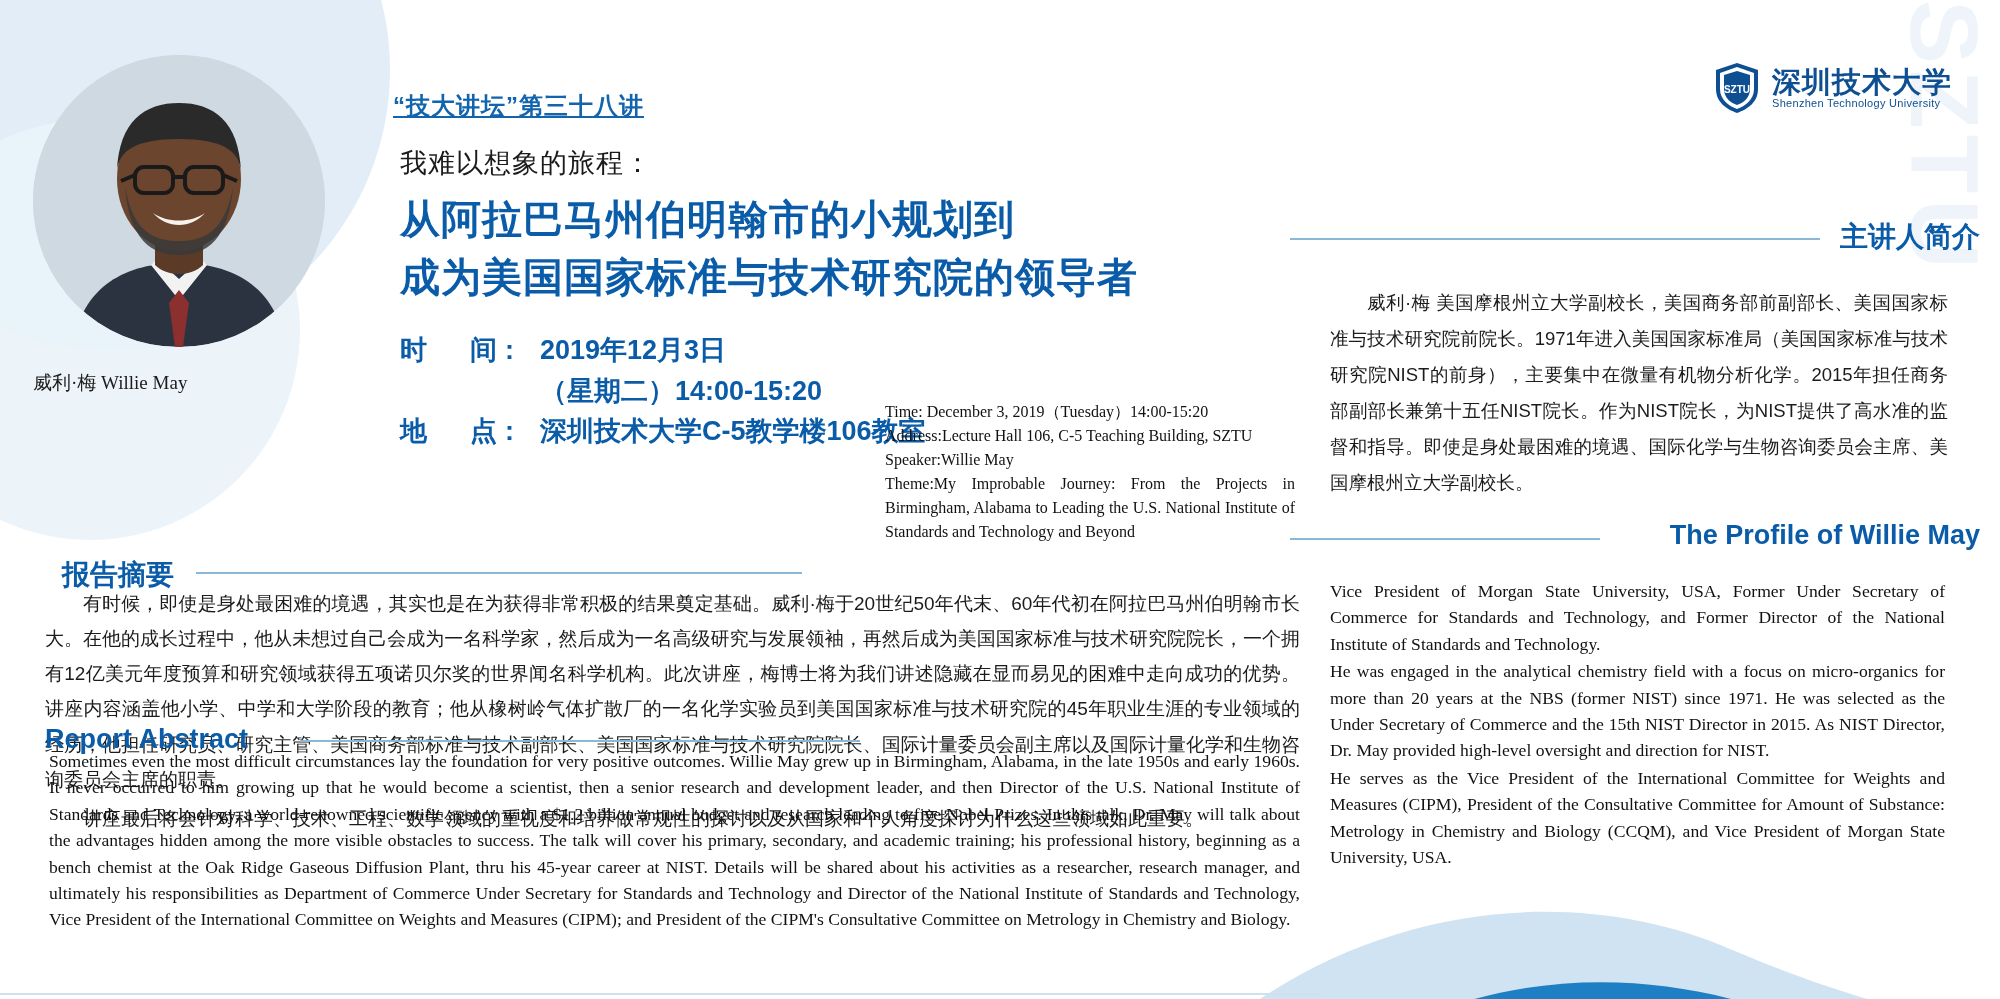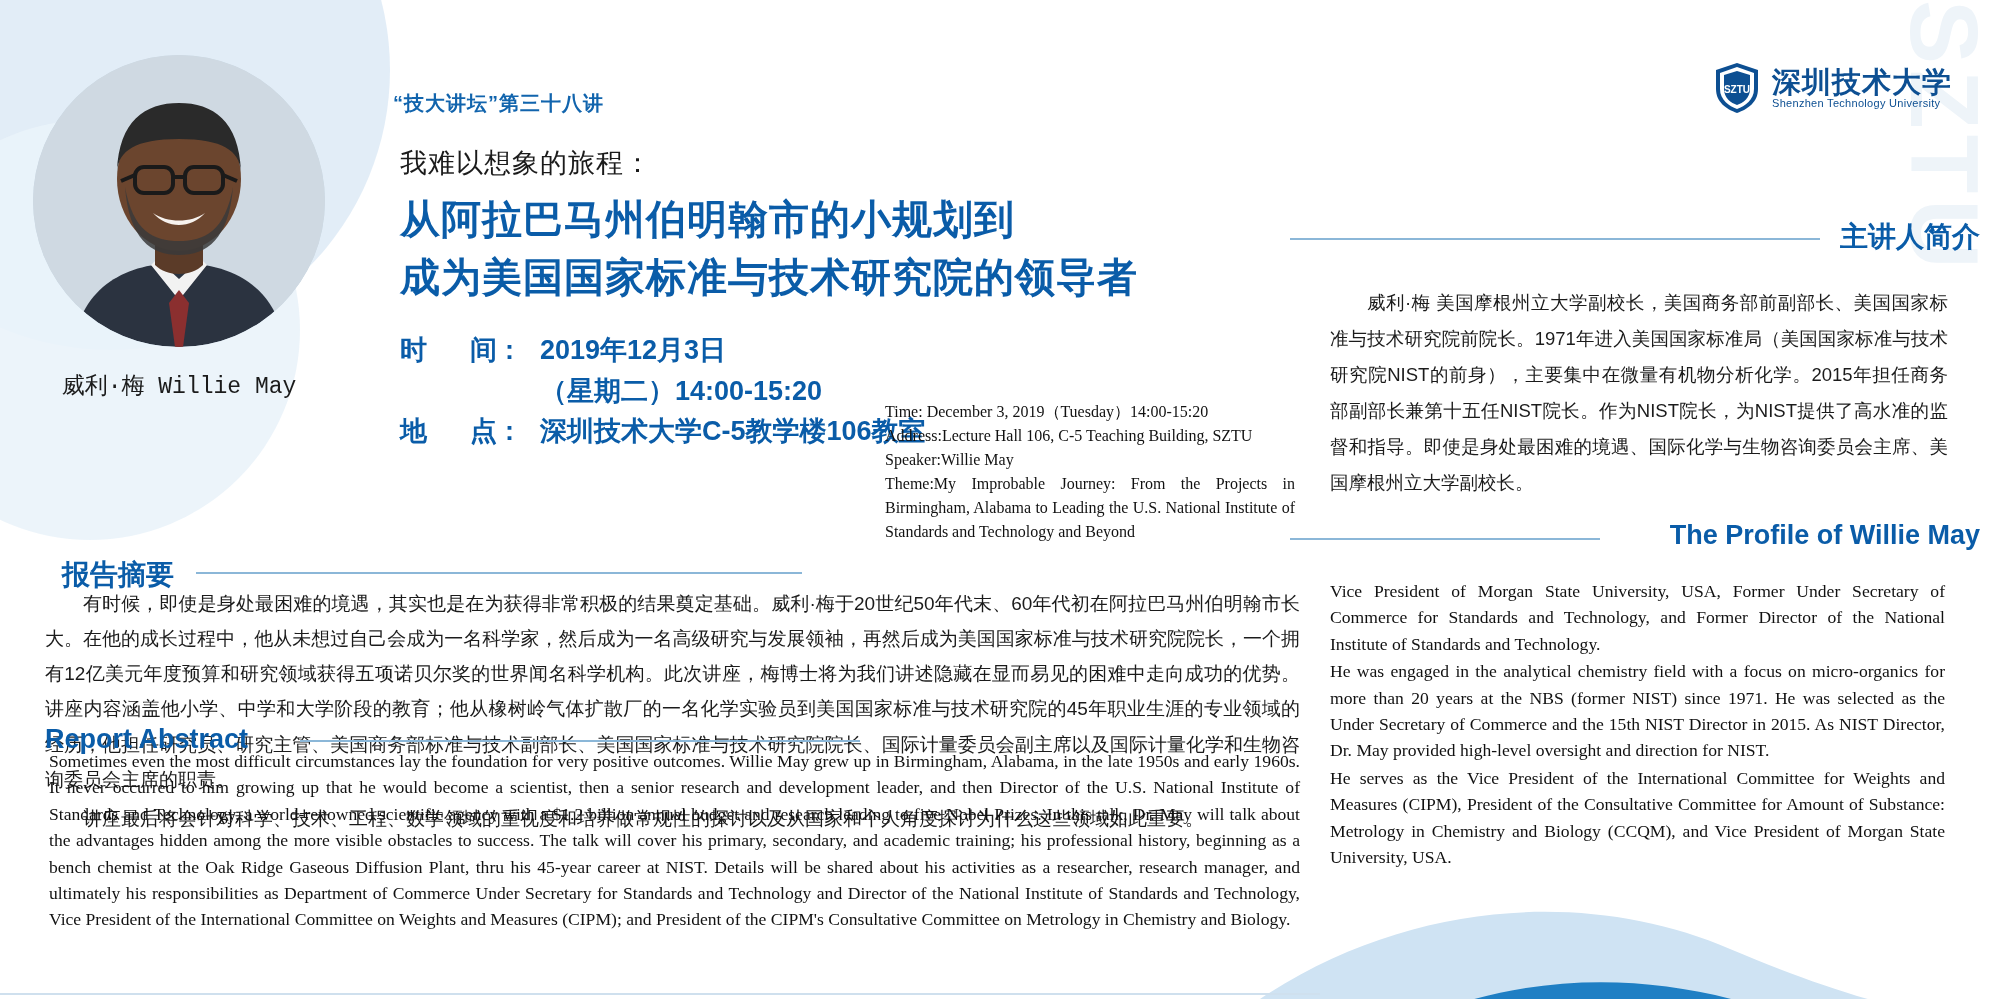--- a/index.html
+++ b/index.html
@@ -87,34 +87,35 @@
     overflow: hidden;
     background: #c9d7e2;
     position: relative;
   }
   .portrait svg { display: block; }
   .speaker-name {
     position: absolute;
     left: 33px;
     top: 370px;
     width: 292px;
-    text-align: center;
-    font-size: 23px;
+    text-align: left;
+    font-size: 19px;
     color: #1b1b1b;
-    font-family: Liberation Mono, monospace;
+    font-family: Liberation Serif, serif;
   }
 
   .series-line {
     position: absolute;
     left: 393px;
     top: 90px;
-    font-size: 20px;
+    font-size: 24px;
     font-weight: bold;
     color: #1164ad;
     letter-spacing: 1px;
+    text-decoration: underline;
   }
   .subtitle-cn {
     position: absolute;
     left: 400px;
     top: 145px;
     font-size: 27px;
     color: #1b1b1b;
     letter-spacing: 1px;
   }
   .title-cn {

